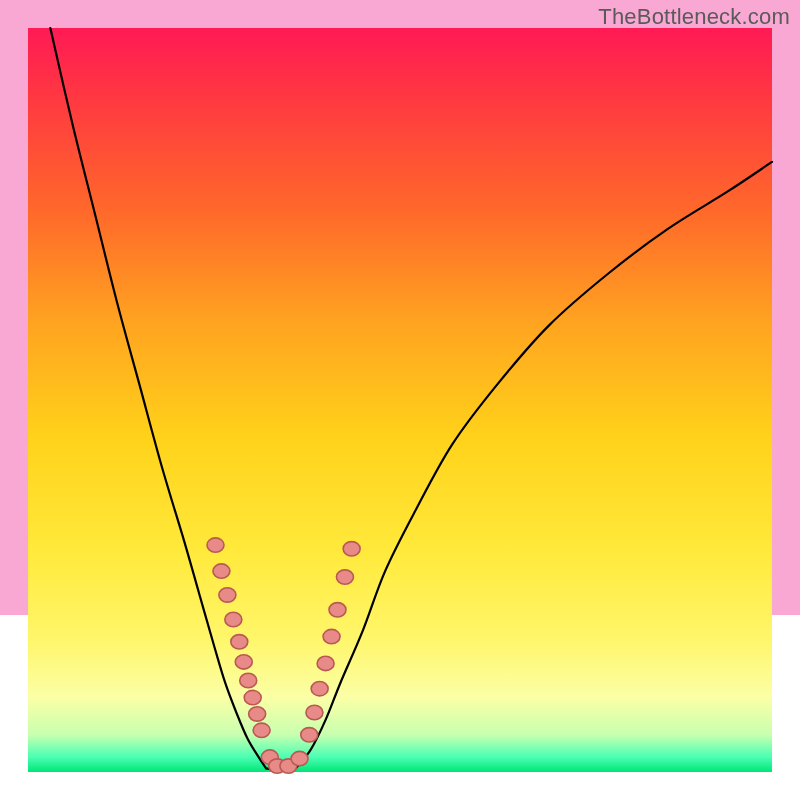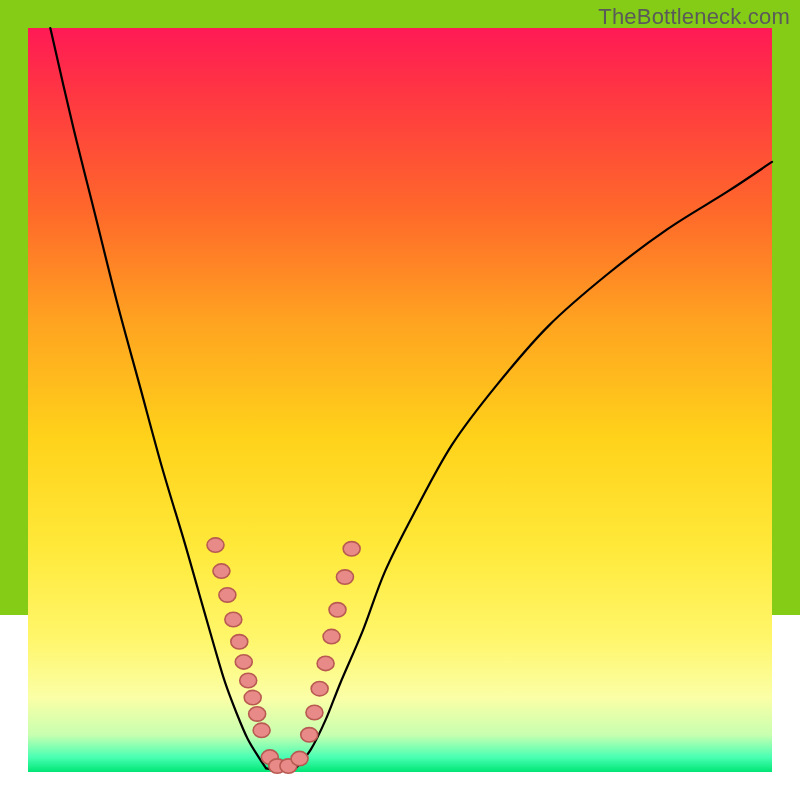--- a/index.html
+++ b/index.html
@@ -7,21 +7,21 @@
     padding: 0;
     width: 800px;
     height: 800px;
     overflow: hidden;
     font-family: Arial, Helvetica, sans-serif;
   }
   .chart-container {
     position: relative;
     width: 800px;
     height: 615px;
-    background: #84cc16;
+    background: #f9a8d4;
   }
   .plot-area {
     position: absolute;
     left: 28px;
     top: 28px;
     width: 744px;
     height: 744px;
     background: linear-gradient(to bottom,
       #ff1a55 0%,
       #ff3a40 10%,

